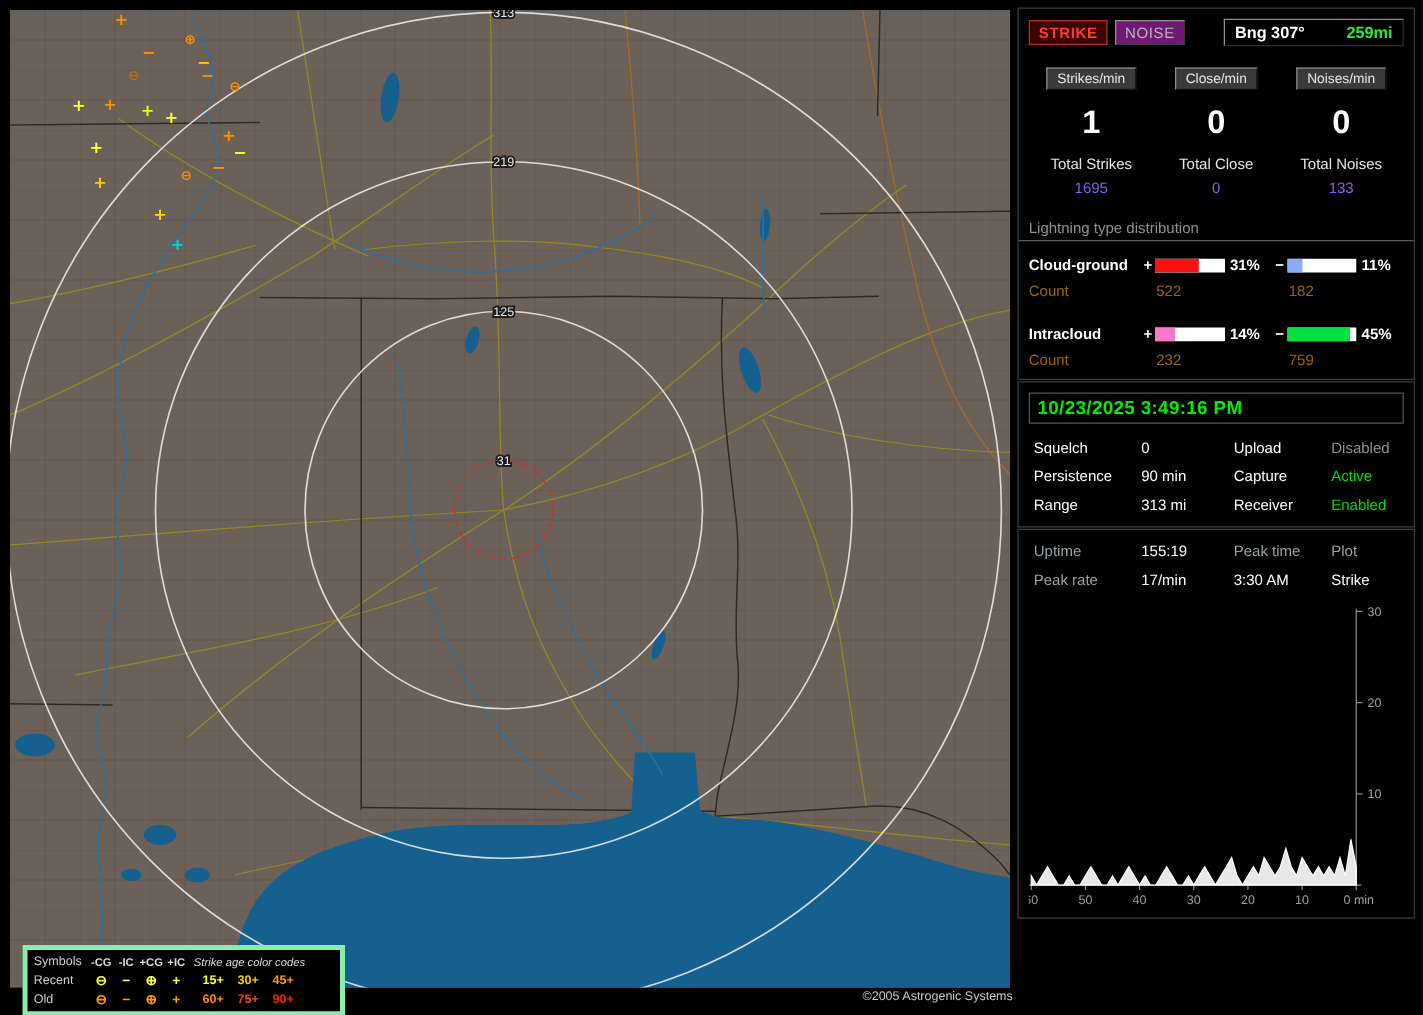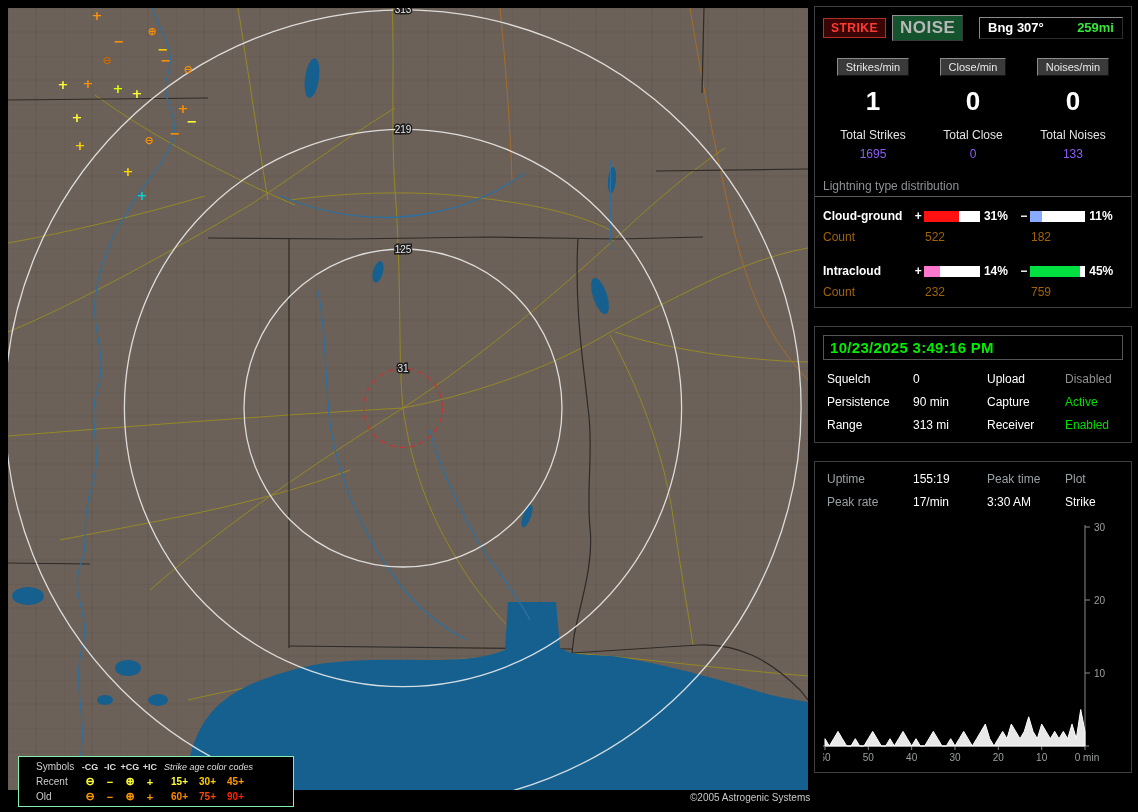--- a/index.html
+++ b/index.html
@@ -6,37 +6,37 @@
   body{width:1138px;height:812px;position:relative;overflow:hidden;
        font-family:"Liberation Sans", sans-serif;color:#fff;}
 
   
   .map-wrap{position:absolute;left:8px;top:8px;width:800px;height:782px;background:#6c6158;}
   .map-wrap svg{display:block;}
   .attribution{position:absolute;left:690px;top:792px;font-size:10px;color:#c8c8c8;}
 
   
   .legend{position:absolute;left:18px;top:756px;width:240px;background:#000;
-          border:1px solid #86efac;padding:2px 17px;z-index:6;font-size:10px;color:#ddd;}
+          border:4px solid #86efac;padding:2px 5px;z-index:6;font-size:10px;color:#ddd;}
   .legend-row{display:flex;align-items:center;height:15px;white-space:nowrap;}
   .lg-label{width:44px;color:#ccc;}
   .lg-sym{width:20px;text-align:center;font-weight:bold;font-size:11px;}
   .lg-sym.hdr{font-weight:bold;font-size:9px;color:#ddd;}
   .lg-age{width:28px;text-align:right;font-weight:bold;font-size:10px;}
   .lg-agehead{flex:1;font-size:9px;color:#ddd;padding-left:4px;font-style:italic;}
 
   
   .right-panel{position:absolute;left:814px;top:6px;width:318px;}
-  .box{border:1px solid #3e3e3e;background:#000;margin-bottom:18px;padding:8px;box-sizing:border-box;}
+  .box{border:1px solid #3e3e3e;background:#000;margin-bottom:1px;padding:8px;box-sizing:border-box;}
 
   .mode-row{display:flex;align-items:center;margin-bottom:16px;}
   .btn-strike{background:#3c0505;color:#ff3b30;border:1px solid #b03028;font-weight:bold;
               font-size:12px;padding:2px 7px;letter-spacing:.5px;cursor:default;}
-  .btn-noise{background:#14532d;color:#b8b8b8;border-style:solid;border-width:1px;
-             border-color:#909090 #3a3a3a #3a3a3a #909090;font-weight:bold;font-size:17px;
+  .btn-noise{background:#701a75;color:#b8b8b8;border-style:solid;border-width:1px;
+             border-color:#909090 #3a3a3a #3a3a3a #909090;font-weight:normal;font-size:12px;
              padding:2px 7px;margin-left:6px;letter-spacing:.5px;cursor:default;}
   .bng{margin-left:auto;display:flex;align-items:center;justify-content:space-between;
        background:#000;border-style:solid;border-width:1px;border-color:#8a8a8a #2c2c2c #2c2c2c #8a8a8a;
        padding:2px 8px 3px;font-size:13px;font-weight:bold;min-width:126px;}
   .bng .dist{color:#35e835;}
 
   .counter-cols{display:flex;}
   .counter-col{width:33.33%;text-align:center;}
   .counter-btn{display:inline-block;background:#3a3a3a;border-style:solid;border-width:1px;
                border-color:#8c8c8c #141414 #141414 #8c8c8c;color:#e8e8e8;font-size:11px;

